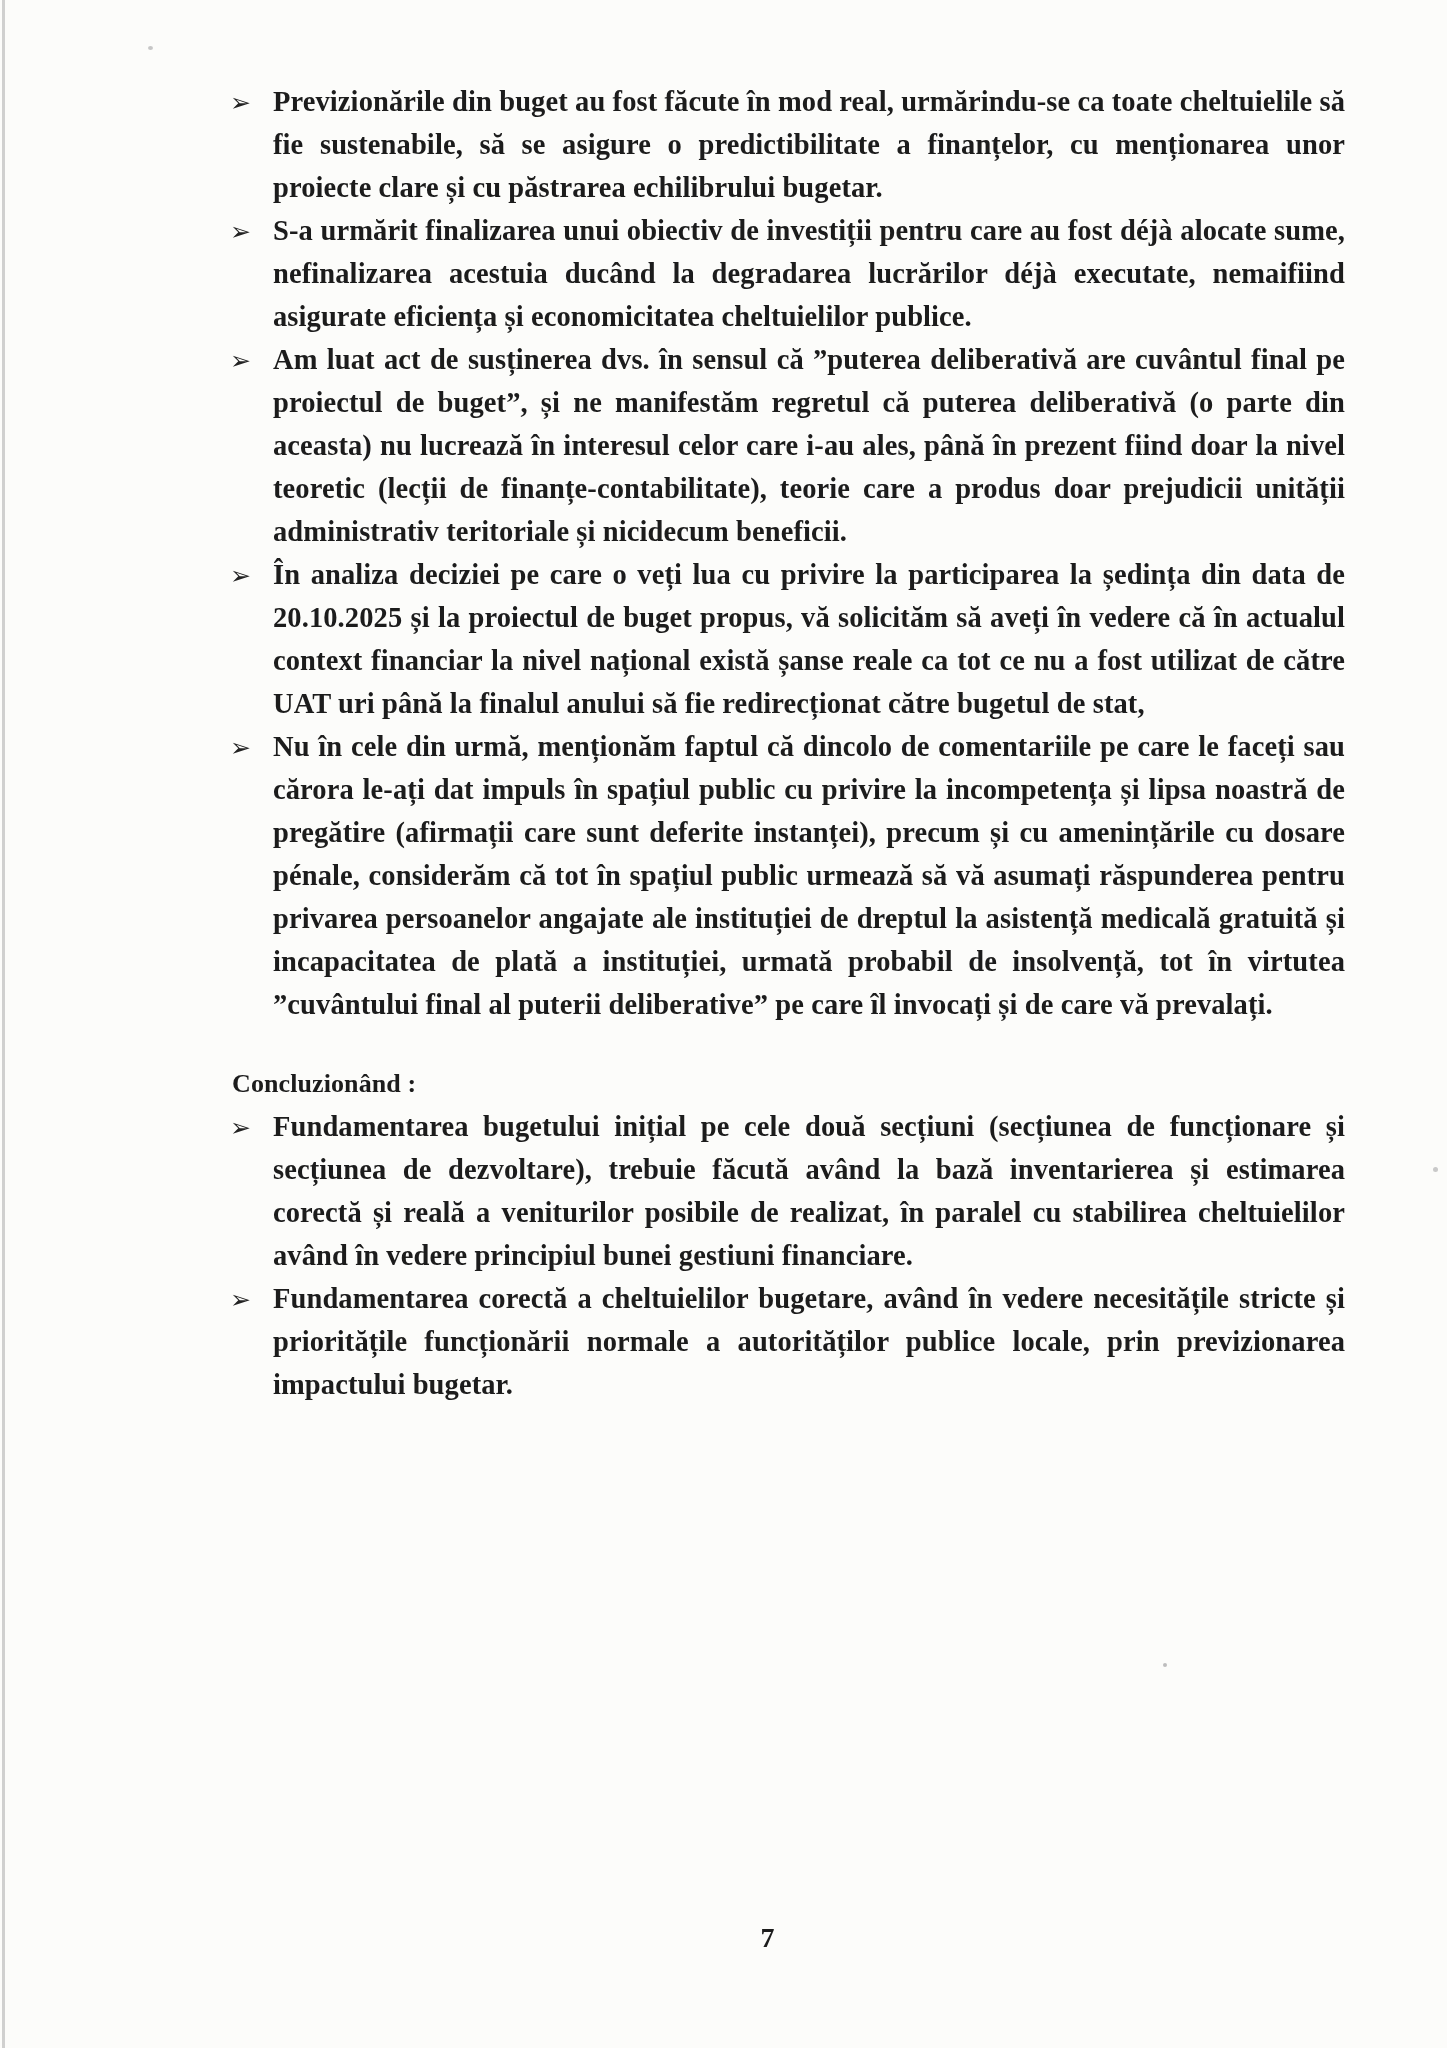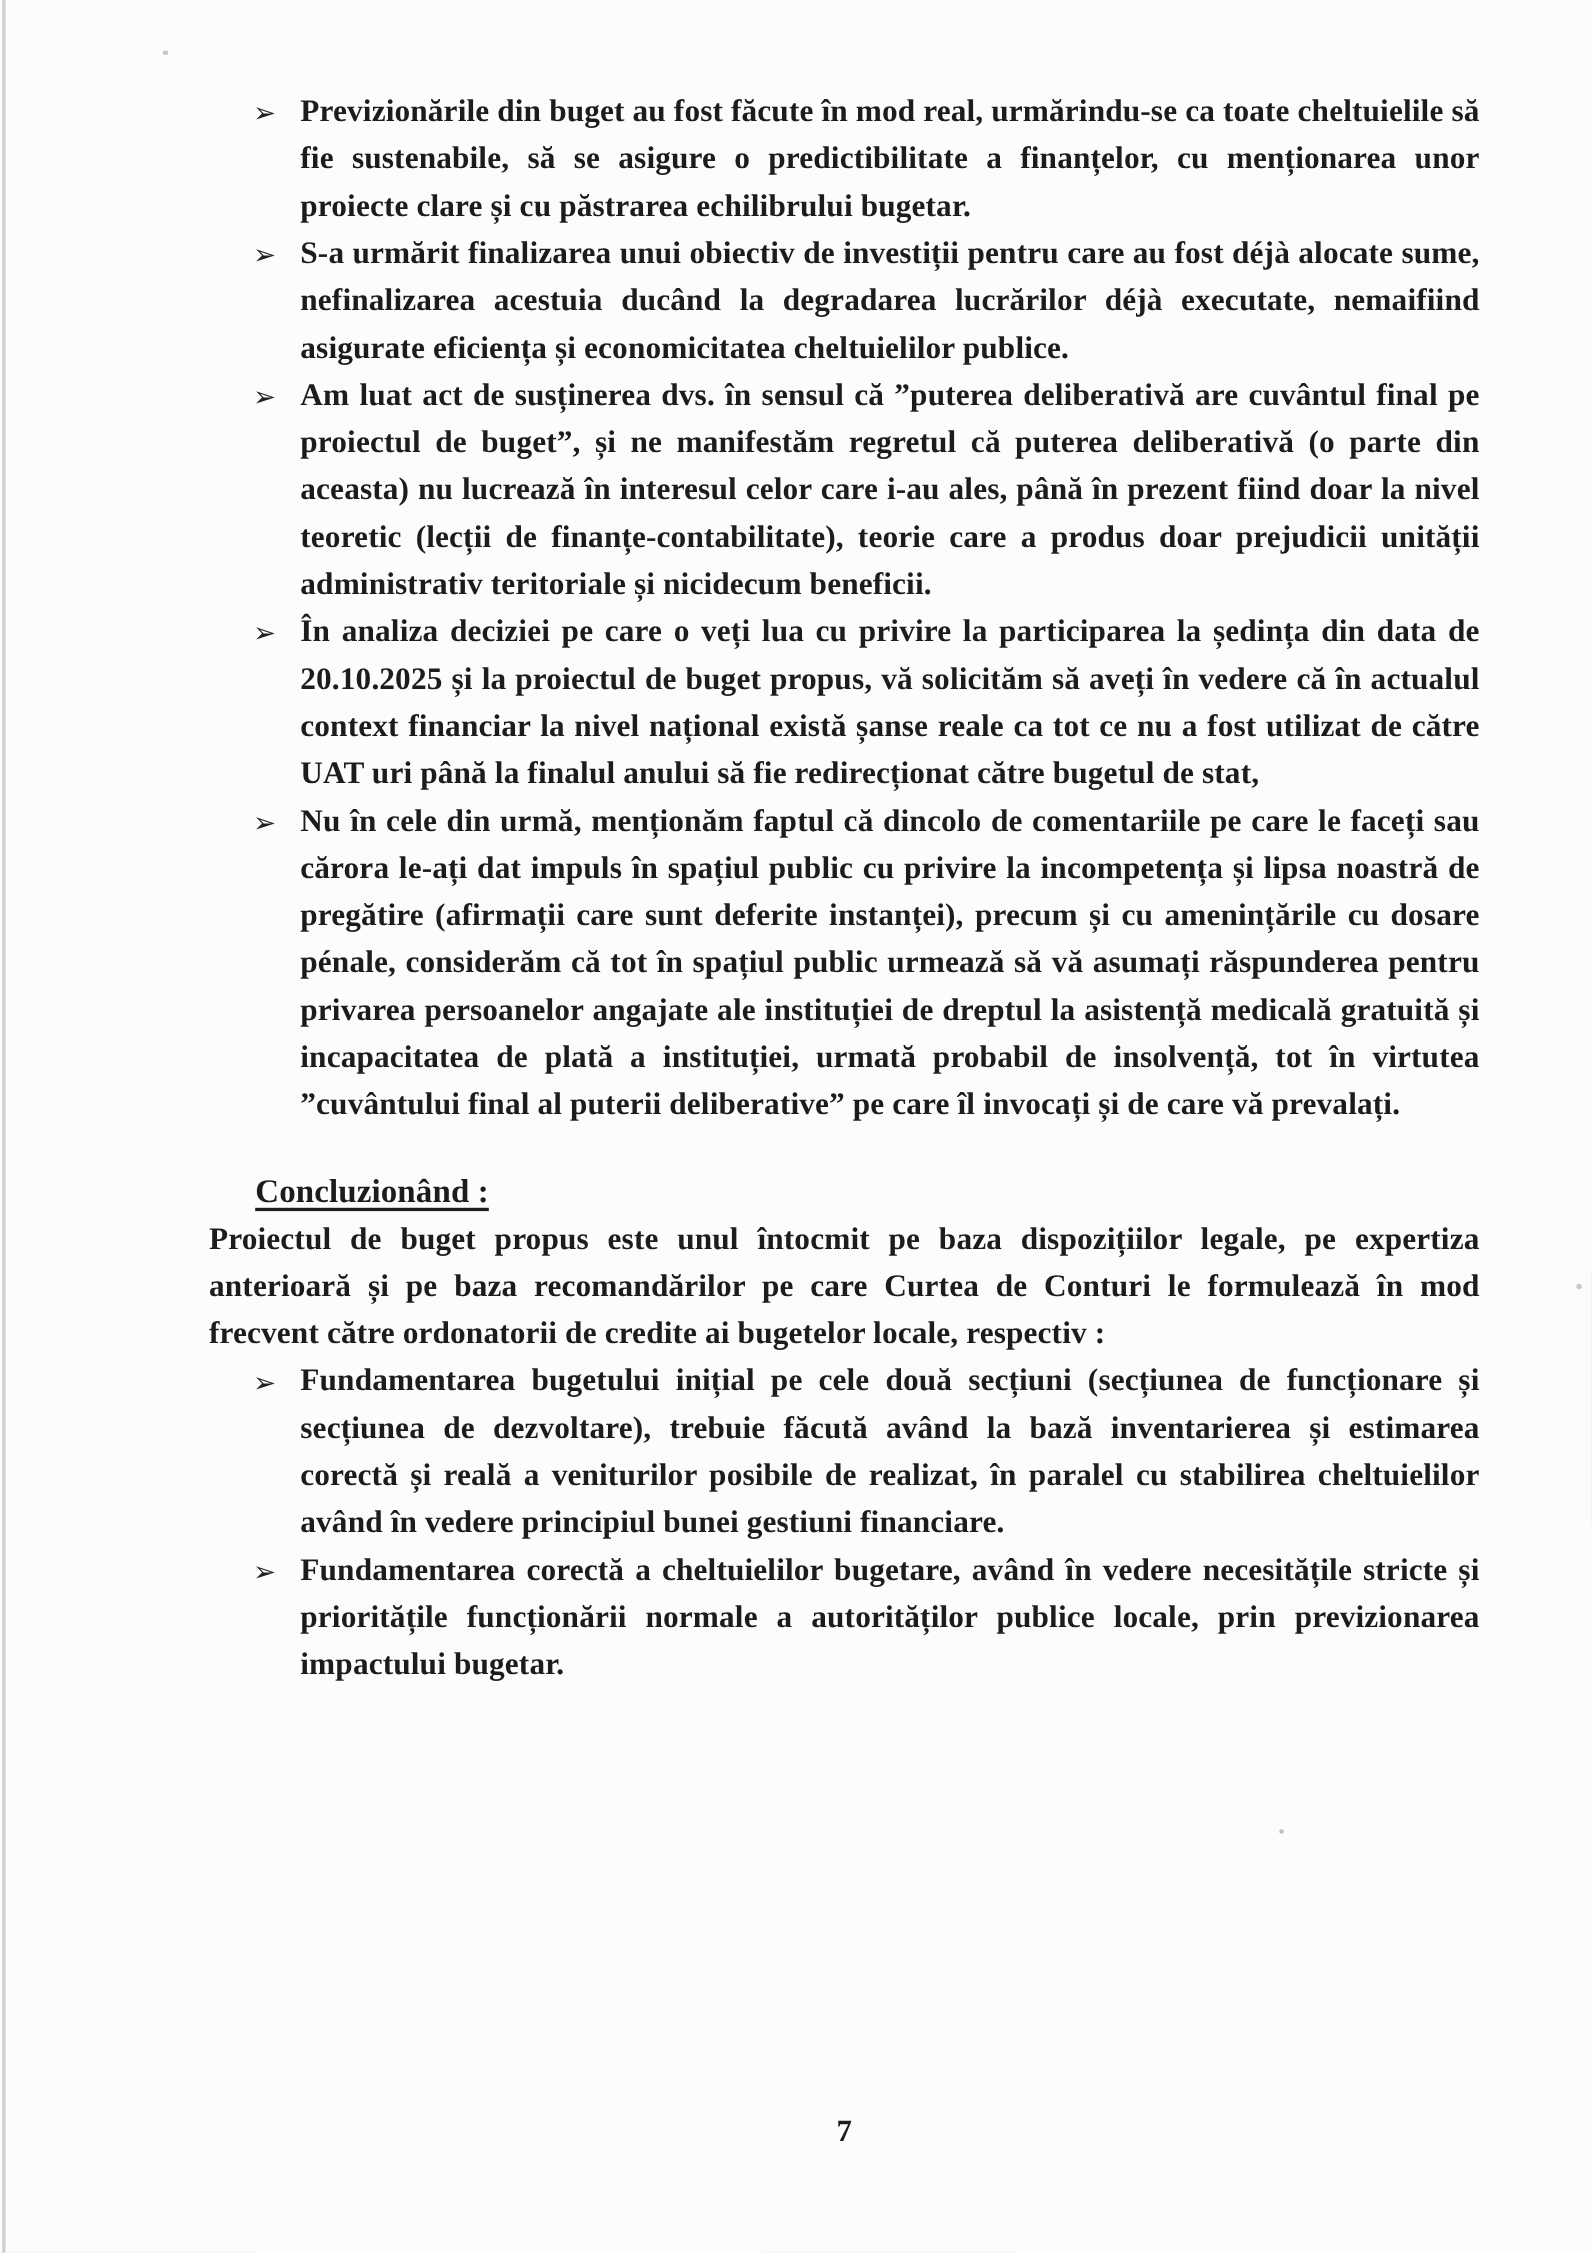--- a/index.html
+++ b/index.html
@@ -34,23 +34,22 @@
     text-align:justify;
   }
   .marker{
     position:absolute;left:40px;top:1px;
     font-size:25px;
     font-family:"DejaVu Sans","Liberation Sans",sans-serif;
     color:#222;
   }
   h2.conclusion{
     margin:36px 0 0 42px;
-    font-size:30px;line-height:43px;
+    font-size:26px;line-height:43px;
     font-weight:700;
-    text-decoration:underline;
     text-decoration-thickness:2.5px;
     text-underline-offset:5px;
   }
   p.para{
     margin:0;
     text-align:justify;
   }
   .pagenum{
     position:absolute;left:190px;top:1922px;width:1155px;
     text-align:center;
@@ -87,21 +86,20 @@
         <span class="btext">În analiza deciziei pe care o veți lua cu privire la participarea la ședința din data de 20.10.2025 și la proiectul de buget propus, vă solicităm să aveți în vedere că în actualul context financiar la nivel național există șanse reale ca tot ce nu a fost utilizat de către UAT uri până la finalul anului să fie redirecționat către bugetul de stat,</span>
       </li>
       <li>
         <span class="marker">➢</span>
         <span class="btext">Nu în cele din urmă, menționăm faptul că dincolo de comentariile pe care le faceți sau cărora le-ați dat impuls în spațiul public cu privire la incompetența și lipsa noastră de pregătire (afirmații care sunt deferite instanței), precum și cu amenințările cu dosare pénale, considerăm că tot în spațiul public urmează să vă asumați răspunderea pentru privarea persoanelor angajate ale instituției de dreptul la asistență medicală gratuită și incapacitatea de plată a instituției, urmată probabil de insolvență, tot în virtutea ”cuvântului final al puterii deliberative” pe care îl invocați și de care vă prevalați.</span>
       </li>
     </ul>
 
     <h2 class="conclusion">Concluzionând :</h2>
 
-    <p class="para">Proiectul de buget propus este unul întocmit pe baza dispozițiilor legale, pe expertiza anterioară și pe baza recomandărilor pe care Curtea de Conturi le formulează în mod frecvent către ordonatorii de credite ai bugetelor locale, respectiv :</p>
 
     <ul class="bullets">
       <li>
         <span class="marker">➢</span>
         <span class="btext">Fundamentarea bugetului inițial pe cele două secțiuni (secțiunea de funcționare și secțiunea de dezvoltare), trebuie făcută având la bază inventarierea și estimarea corectă și reală a veniturilor posibile de realizat, în paralel cu stabilirea cheltuielilor având în vedere principiul bunei gestiuni financiare.</span>
       </li>
       <li>
         <span class="marker">➢</span>
         <span class="btext">Fundamentarea corectă a cheltuielilor bugetare, având în vedere necesitățile stricte și prioritățile funcționării normale a autorităților publice locale, prin previzionarea impactului bugetar.</span>
       </li>

